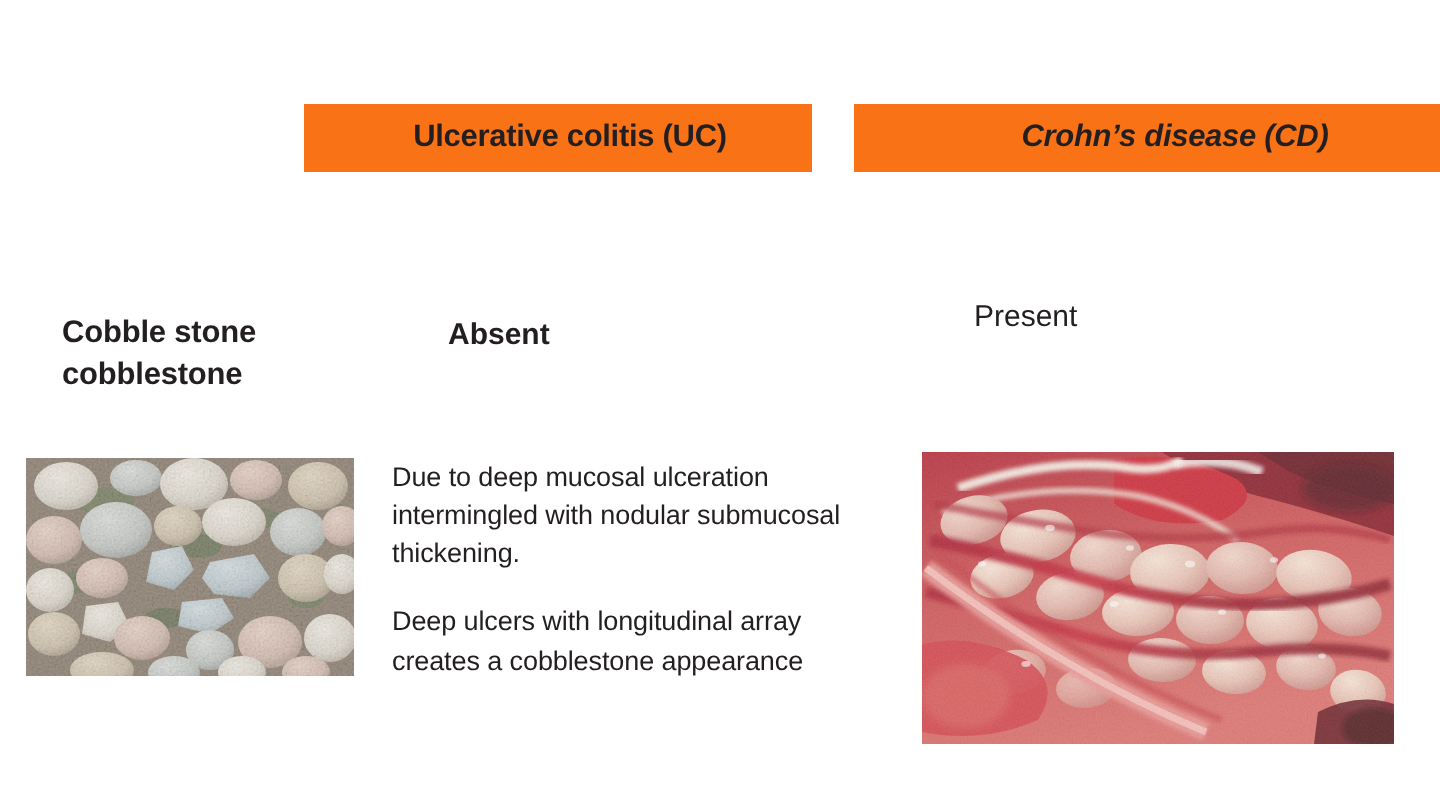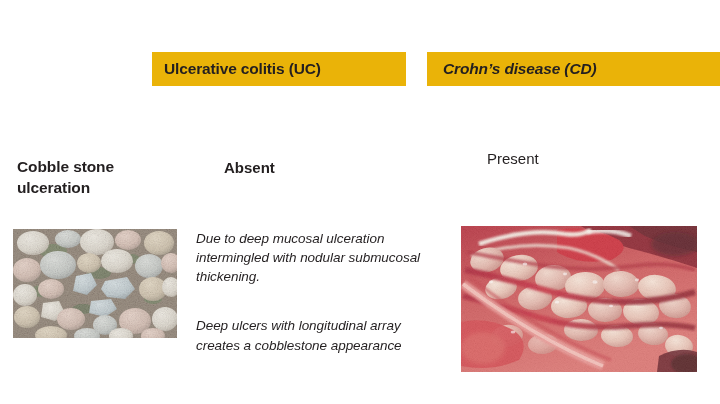--- a/index.html
+++ b/index.html
@@ -18,24 +18,25 @@
 
   .slide {
     position: absolute;
     inset: 0;
     background: #ffffff;
   }
 
   
   .header-chip {
     position: absolute;
-    background: #eab308;
+    background: #f97316;
     display: flex;
     align-items: center;
     box-sizing: border-box;
+    justify-content: center;
   }
   .header-chip .chip-label {
     font-size: 15.5px;
     font-weight: bold;
     letter-spacing: -0.15px;
     color: #231f20;
     white-space: nowrap;
     line-height: 1;
   }
 
@@ -51,21 +52,21 @@
     top: 52px;
     width: 305px;
     height: 34px;
     padding-left: 16px;
     font-style: italic;
   }
 
   
   #row-label {
     position: absolute;
-    left: 17px;
+    left: 31px;
     top: 156px;
     width: 165px;
   }
   #row-label .row-label-text {
     font-size: 15.5px;
     font-weight: bold;
     line-height: 1.38;
     letter-spacing: -0.1px;
     color: #231f20;
   }
@@ -88,31 +89,30 @@
     top: 151px;
     font-weight: normal;
   }
 
   
   #uc-description {
     position: absolute;
     left: 196px;
     top: 229px;
     width: 248px;
-    font-style: italic;
   }
   #uc-description p {
     margin: 0;
     font-size: 13.5px;
     line-height: 1.42;
     letter-spacing: -0.05px;
     color: #231f20;
   }
   #uc-description p.para-gap {
-    margin-top: 30px;
+    margin-top: 15px;
   }
 
   
   .figure {
     position: absolute;
     overflow: hidden;
     background: #ffffff;
   }
   #figure-cobblestone {
     left: 13px;
@@ -140,21 +140,21 @@
   <div class="header-chip" id="chip-uc">
     <span class="chip-label">Ulcerative colitis (UC)</span>
   </div>
 
   <div class="header-chip" id="chip-cd">
     <span class="chip-label">Crohn’s disease (CD)</span>
   </div>
 
   <div id="row-label">
     <div class="row-label-text">Cobble stone</div>
-    <div class="row-label-text">ulceration</div>
+    <div class="row-label-text">cobblestone</div>
   </div>
 
   <div class="status-word" id="status-uc">Absent</div>
 
   <div class="status-word" id="status-cd">Present</div>
 
   <div id="uc-description">
     <p>Due to deep mucosal ulceration intermingled with nodular submucosal thickening.</p>
     <p class="para-gap">Deep ulcers with longitudinal array creates a cobblestone appearance</p>
   </div>

